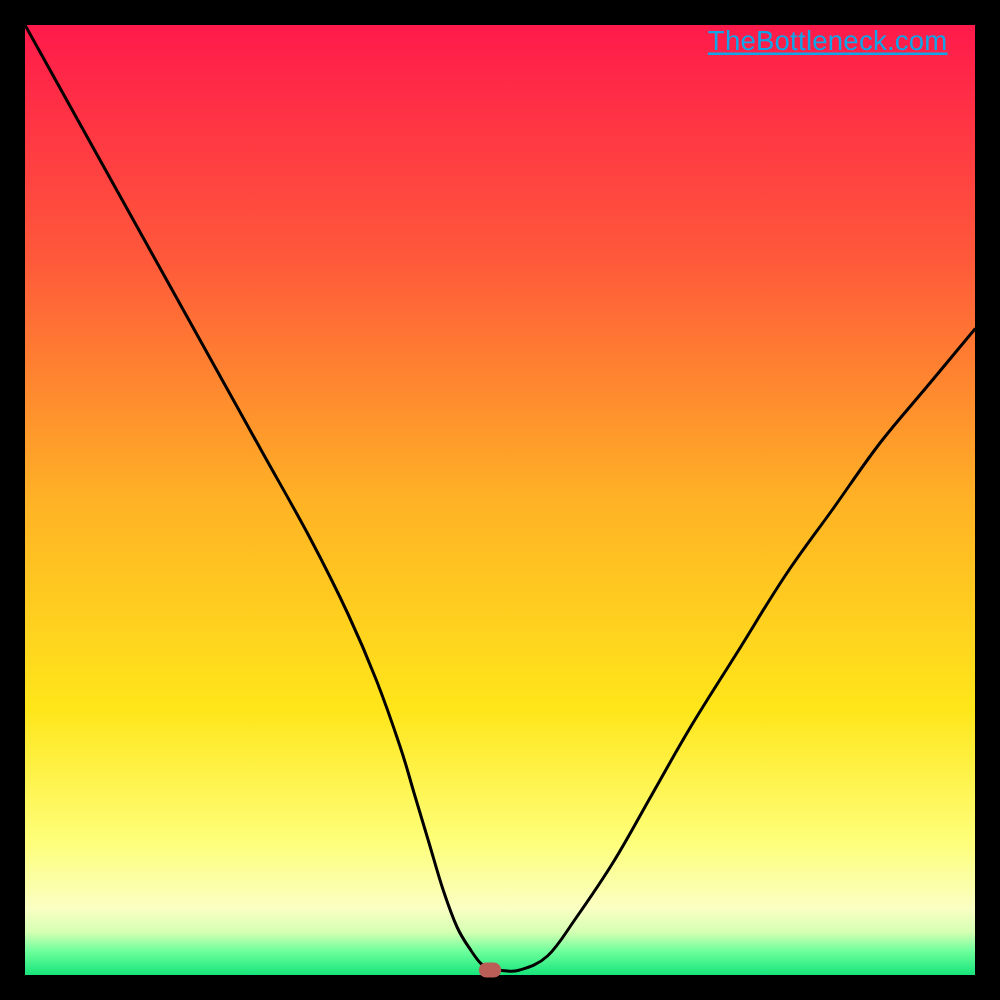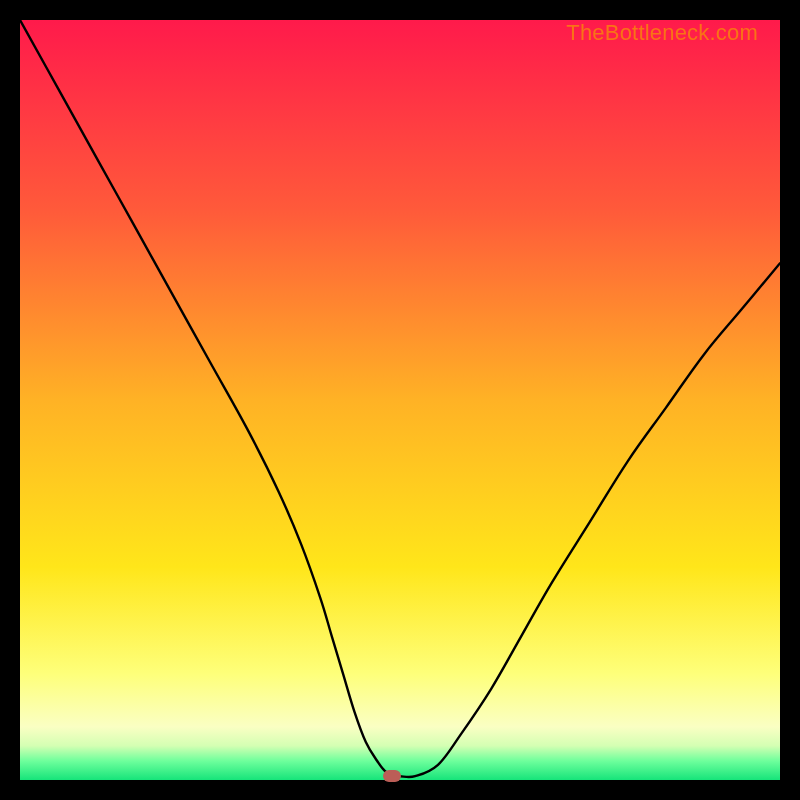--- a/index.html
+++ b/index.html
@@ -23,25 +23,26 @@
     position: absolute;
     left: 0;
     top: 0;
     width: 760px;
     height: 760px;
   }
   .watermark {
     position: absolute;
     top: 0px;
     right: 22px;
-    color: #f97316;
+    color: #0ea5e9;
     font-size: 22px;
     font-weight: 500;
     letter-spacing: 0.2px;
     user-select: none;
+    text-decoration: underline;
   }
   svg.curve {
     position: absolute;
     left: 0;
     top: 0;
   }
   .marker {
     position: absolute;
     width: 18px;
     height: 12px;

